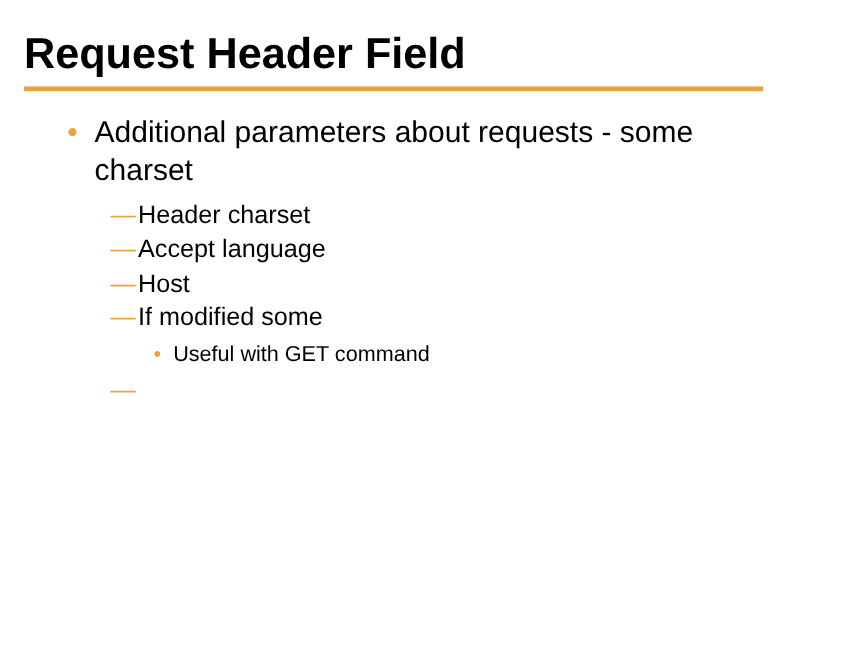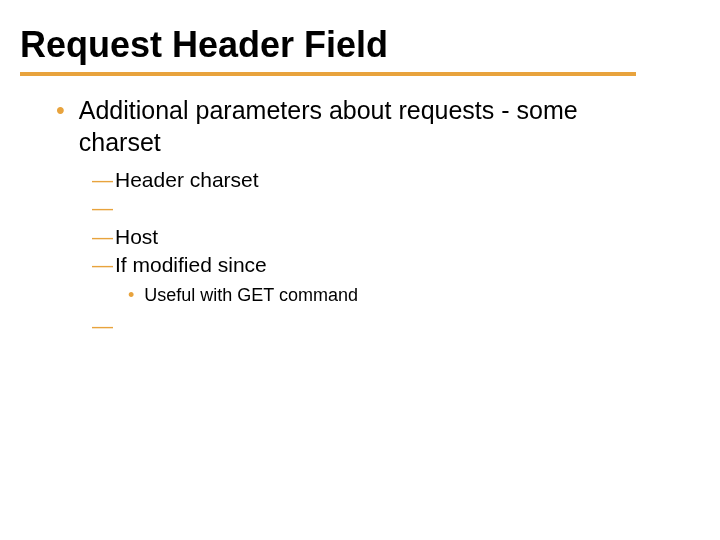--- a/index.html
+++ b/index.html
@@ -91,28 +91,29 @@
     </div>
   </div>
 
   <div class="level2">
     <div class="level2-item">
       <span class="dash">—</span>
       <span>Header charset</span>
     </div>
     <div class="level2-item">
       <span class="dash">—</span>
+      <span>Accept language</span>
     </div>
     <div class="level2-item">
       <span class="dash">—</span>
       <span>Host</span>
     </div>
     <div class="level2-item">
       <span class="dash">—</span>
-      <span>If modified since</span>
+      <span>If modified some</span>
     </div>
   </div>
 
   <div class="level3">
     <div class="level3-item">
       <span class="bullet-dot-sm">•</span>
       <span>Useful with GET command</span>
     </div>
   </div>
 

